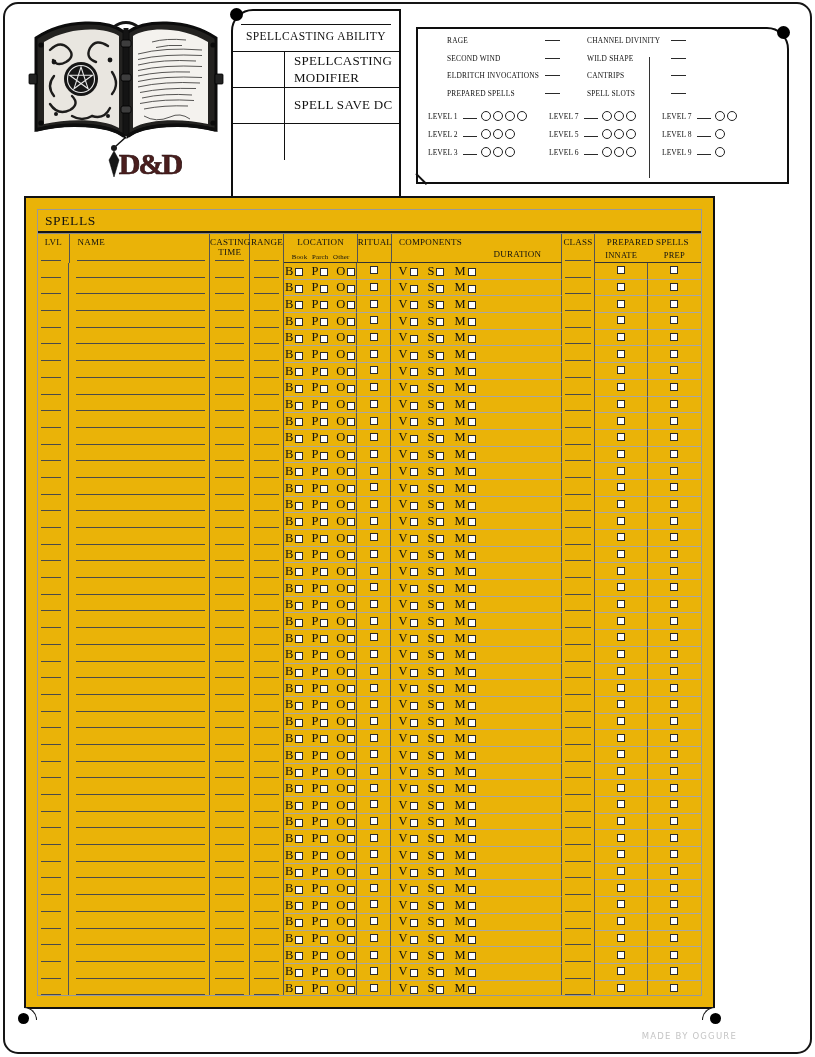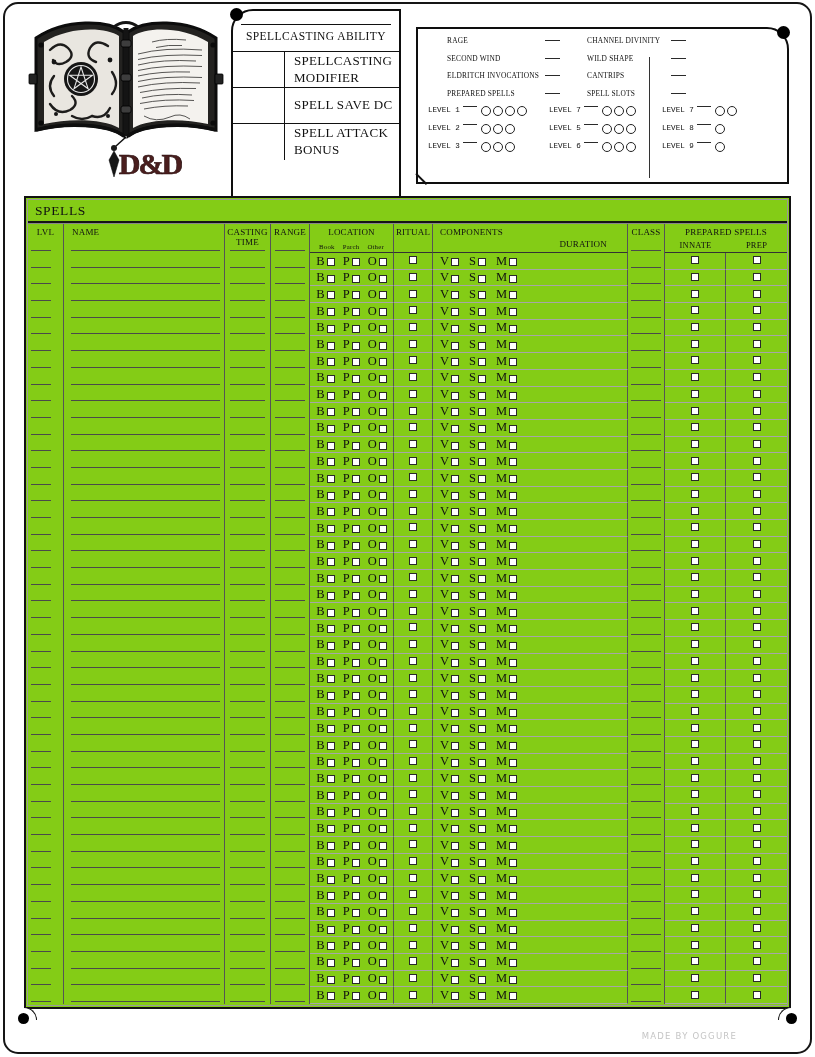--- a/index.html
+++ b/index.html
@@ -40,32 +40,32 @@
   .res-col:nth-child(2){width:99px;}
   .res-col:nth-child(3){flex:1;padding-left:14px;padding-right:4px;}
   .res-field{display:flex;justify-content:space-between;align-items:center;height:17.5px;}
   .res-label{font-size:7.4px;letter-spacing:.2px;white-space:nowrap;}
   .dash{width:15px;height:1.2px;background:#2a2a2a;flex:none;}
   .levels{margin-top:4px;}
   .lvl-col{display:flex;flex-direction:column;}
   .lvl-col:nth-child(1){width:113px;margin-right:8px;}
   .lvl-col:nth-child(2){width:99px;}
   .lvl-col:nth-child(3){flex:1;padding-left:14px;}
-  .level-row{display:flex;height:18px;font-family:Liberation Mono, monospace;}
+  .level-row{display:flex;align-items:flex-end;height:18px;}
   .level-label{font-size:7.6px;width:33px;margin-bottom:3px;white-space:nowrap;}
   .level-line{width:14px;height:1.2px;background:#2a2a2a;margin:0 3px 5px 2px;flex:none;}
   .slot-circle{width:8px;height:8px;border:1.2px solid #222;border-radius:50%;margin:0 1px 3px 1px;
                background:#fff;flex:none;}
 
   
   .book-wrap{position:absolute;left:26px;top:16px;width:202px;height:176px;}
 
   
-  .spells-table{position:absolute;left:24px;top:196px;width:767px;height:813px;
-                border:2px solid #111;padding:1px;box-sizing:border-box;background:#84cc16;}
+  .spells-table{position:absolute;left:24px;top:196px;width:691px;height:813px;
+                border:2px solid #111;padding:11px;box-sizing:border-box;background:#eab308;}
   .table-inner{border:1px solid #999;height:100%;box-sizing:border-box;overflow:hidden;
                display:flex;flex-direction:column;}
   .spells-title{height:23px;line-height:22px;padding-left:7px;font-size:13.5px;letter-spacing:.6px;
                 border-bottom:2.5px solid #151515;box-sizing:border-box;flex:none;}
   .thead{display:flex;height:30px;flex:none;border-top:1px solid #888;box-sizing:border-box;
          font-size:9px;letter-spacing:.2px;}
   .hc{position:relative;box-sizing:border-box;border-right:1px solid #555;text-align:center;}
   .hc .hl{position:absolute;top:3px;left:0;right:0;}
   .hc.h-name .hl{text-align:left;padding-left:8px;}
   .hc.h-loc,.hc.h-rit,.hc.h-comp,.hc.h-prepared{border-bottom:1px solid #333;}
@@ -198,21 +198,20 @@
         <div class="sc-row">
           <div class="sc-value"></div>
           <div class="sc-label">SPELLCASTING MODIFIER</div>
         </div>
         <div class="sc-row">
           <div class="sc-value"></div>
           <div class="sc-label">SPELL SAVE DC</div>
         </div>
         <div class="sc-row">
           <div class="sc-value"></div>
-          <div class="sc-label">SPELL ATTACK BONUS</div>
         </div>
       </div>
   </div>
 
   <div class="slots-box">
     <div class="corner-dot"></div>
     <div class="notch"></div>
     <div class="slots-divider"></div>
     <div class="slots-fields" id="resource-cols">
         <div class="res-col">

